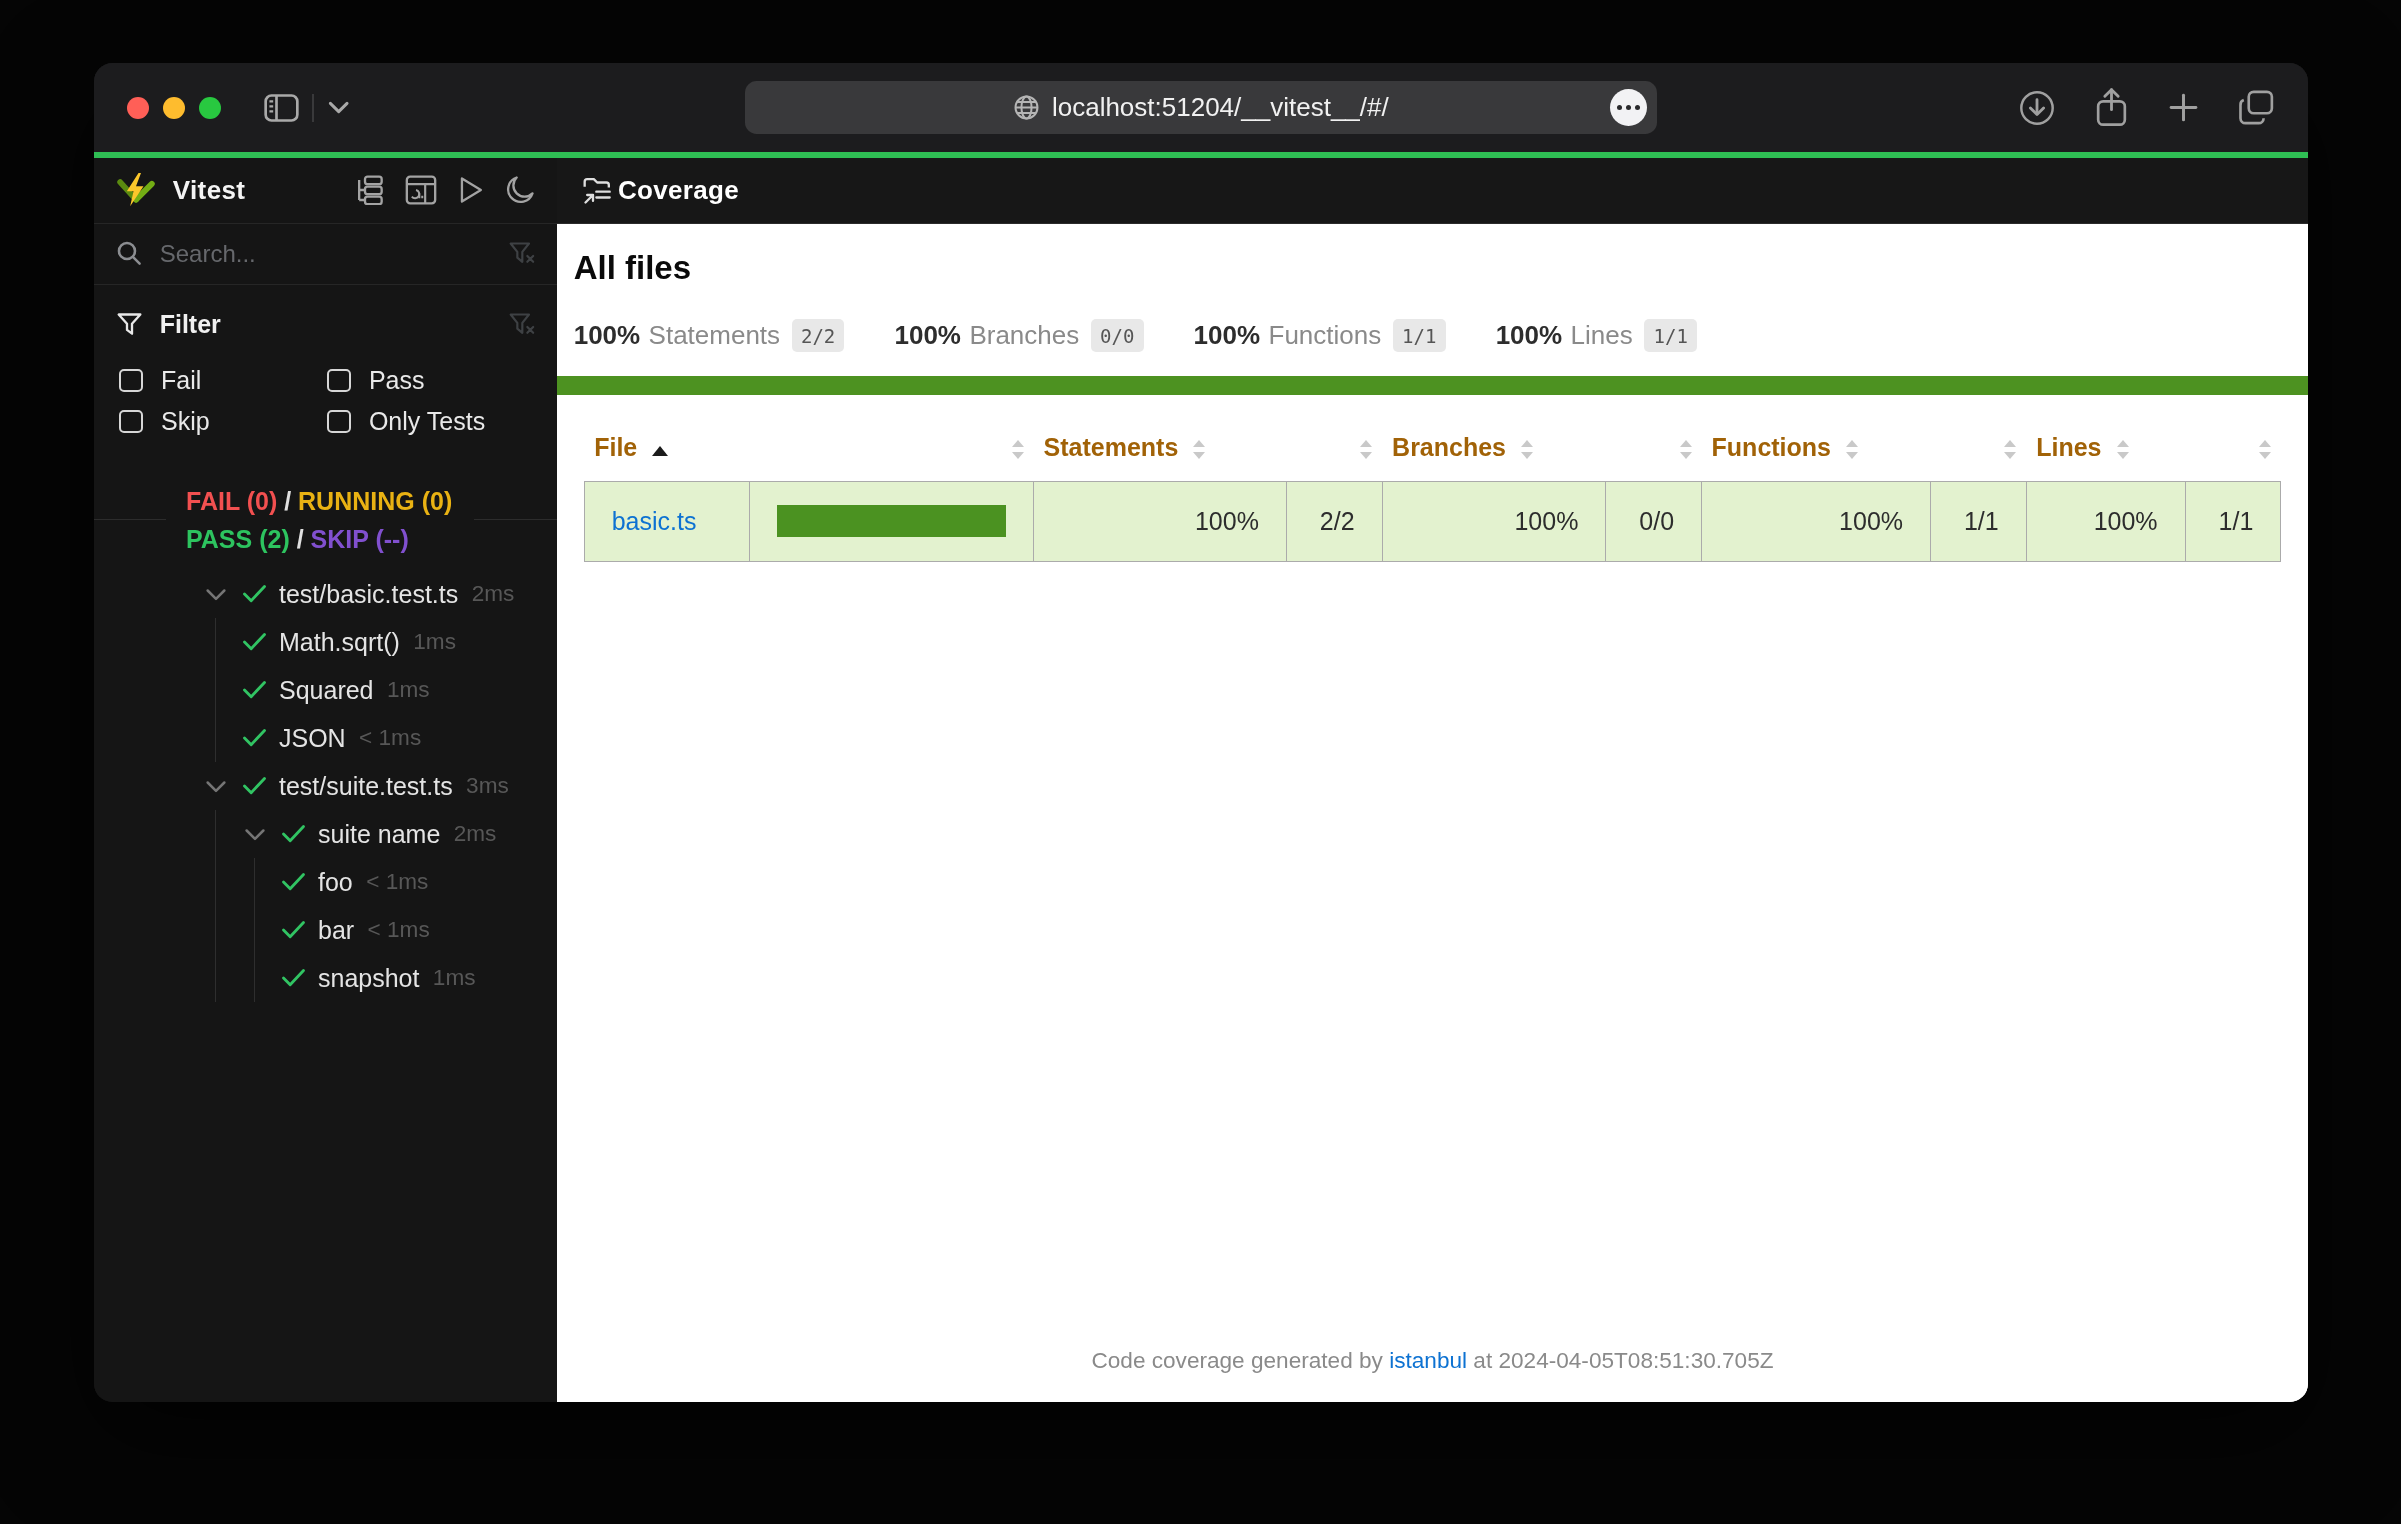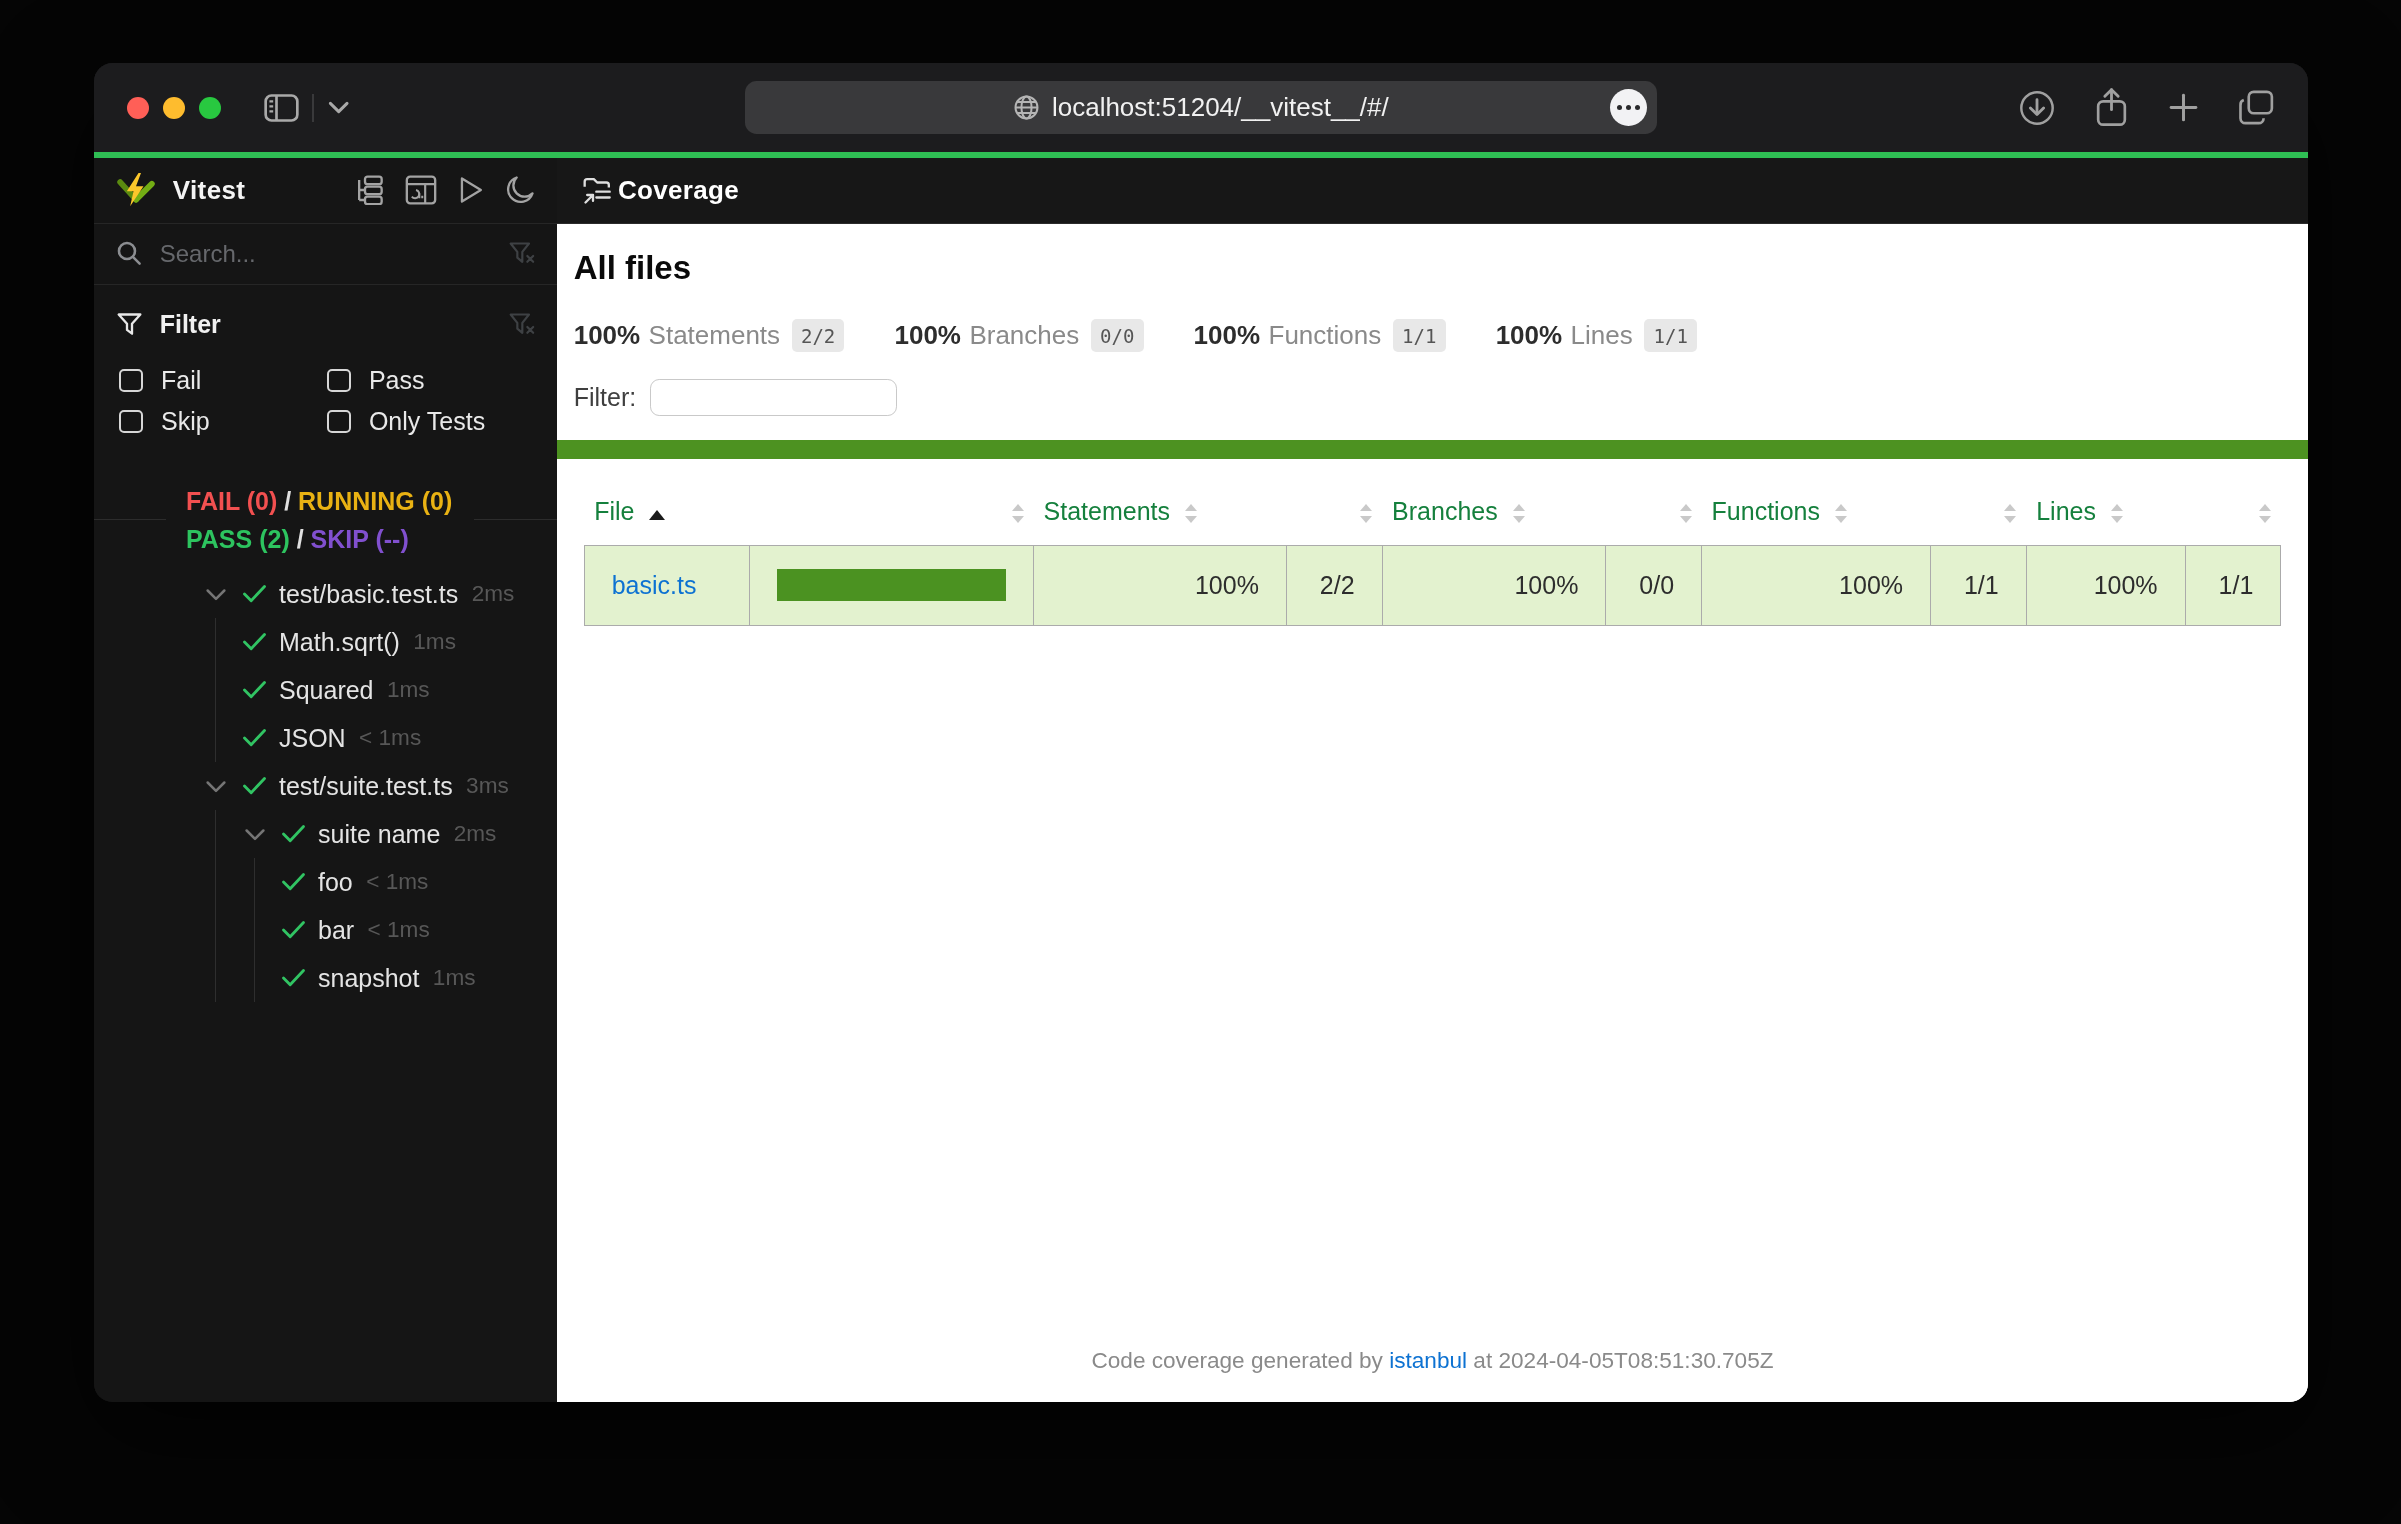--- a/index.html
+++ b/index.html
@@ -82,21 +82,21 @@
   .stat{display:flex;align-items:center;white-space:nowrap}
   .stat .pct{font-size:26px;font-weight:700;color:#2d2d2d}
   .stat .lbl{font-size:26px;color:#8a8a8a;margin:0 11.7px 0 8.4px}
   .stat .frac{font-family:"DejaVu Sans Mono",monospace;font-size:19px;color:#555;background:#e8e8e8;padding:5.8px 9.2px;border-radius:5px}
   .hint{margin-top:38px;font-size:25px;color:#6f6f6f}
   .filter-row{margin-top:27px;display:flex;align-items:center;gap:13.4px;font-size:25px;color:#3f3f3f}
   .filter-row input{width:247px;height:37px;border:1.7px solid #c9c9c9;border-radius:9.2px;outline:none;font-size:22px;padding:0 10px;color:#333}
   .status-line{margin:23.4px -16.7px 0;height:19px;background:var(--statusline)}
 
   table.cov{margin:20px 10px 0;width:calc(100% - 20px);border-collapse:collapse;font-size:25px;table-layout:fixed}
-  table.cov th{text-align:left;font-weight:400;color:#15803d;padding:18.4px 10px;white-space:nowrap}
+  table.cov th{text-align:left;font-weight:700;color:#a16207;padding:18.4px 10px;white-space:nowrap}
   table.cov th.thr{text-align:right}
   table.cov td{border:1.7px solid #ababab;height:80px;padding:0 27px;background:var(--rowbg);white-space:nowrap}
   td.filecell a{color:var(--link);text-decoration:none;font-size:25px}
   td.piccell{padding:0 11.7px}
   .chartbar{height:32px;background:var(--bar);width:100%}
   td.pct,td.frac{text-align:right;color:#2d2d2d}
   .sorter{display:inline-flex;flex-direction:column;gap:5px;margin-left:15px;vertical-align:middle}
   .sorter i{width:0;height:0;border-left:6.7px solid transparent;border-right:6.7px solid transparent}
   .sorter .up{border-bottom:7.5px solid #c9c9c9}
   .sorter .dn{border-top:7.5px solid #c9c9c9}
@@ -466,24 +466,20 @@
             </div>
 
             <div class="stat">
               <span class="pct">100%</span>
               <span class="lbl">Lines</span>
               <span class="frac">1/1</span>
             </div>
           </div>
 
 
-        <div class="filter-row">
-          <span>Filter:</span>
-          <input type="text" style="">
-        </div>
 
         <div class="status-line"></div>
 
         <table class="cov">
           <colgroup>
             <col style="width:9.7%">
               <col style="width:16.6%">
             <col style="width:14.8%">
               <col style="width:5.6%">
             <col style="width:13.1%">

